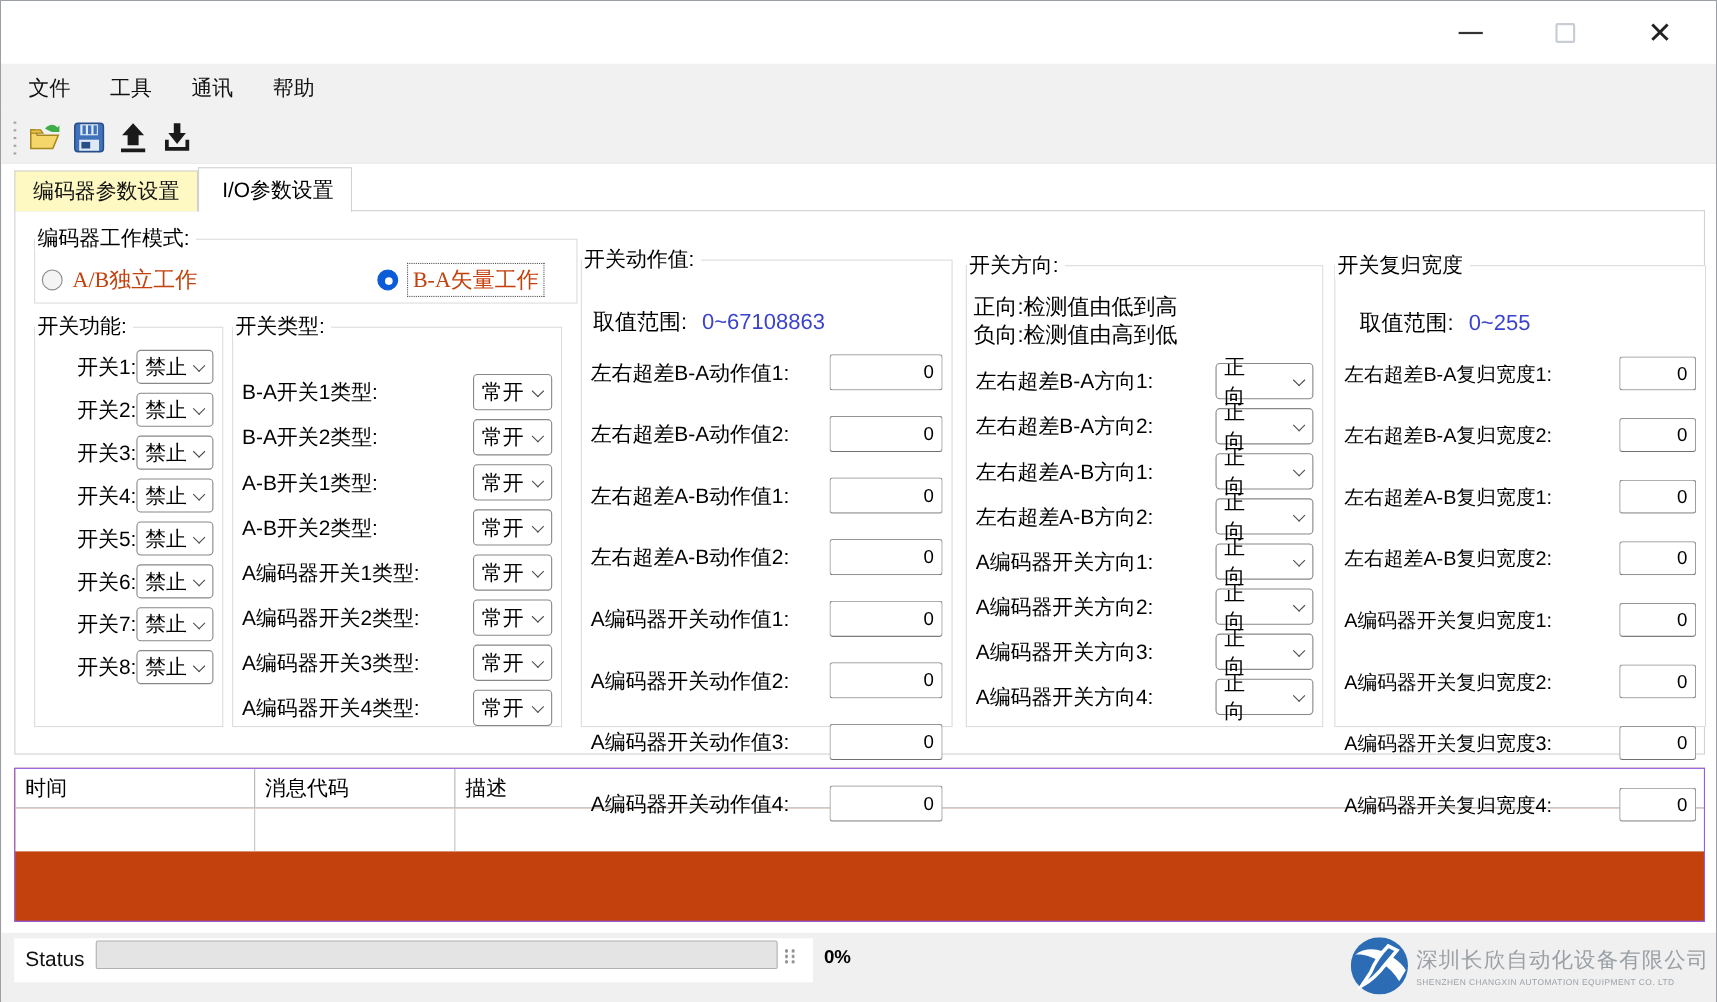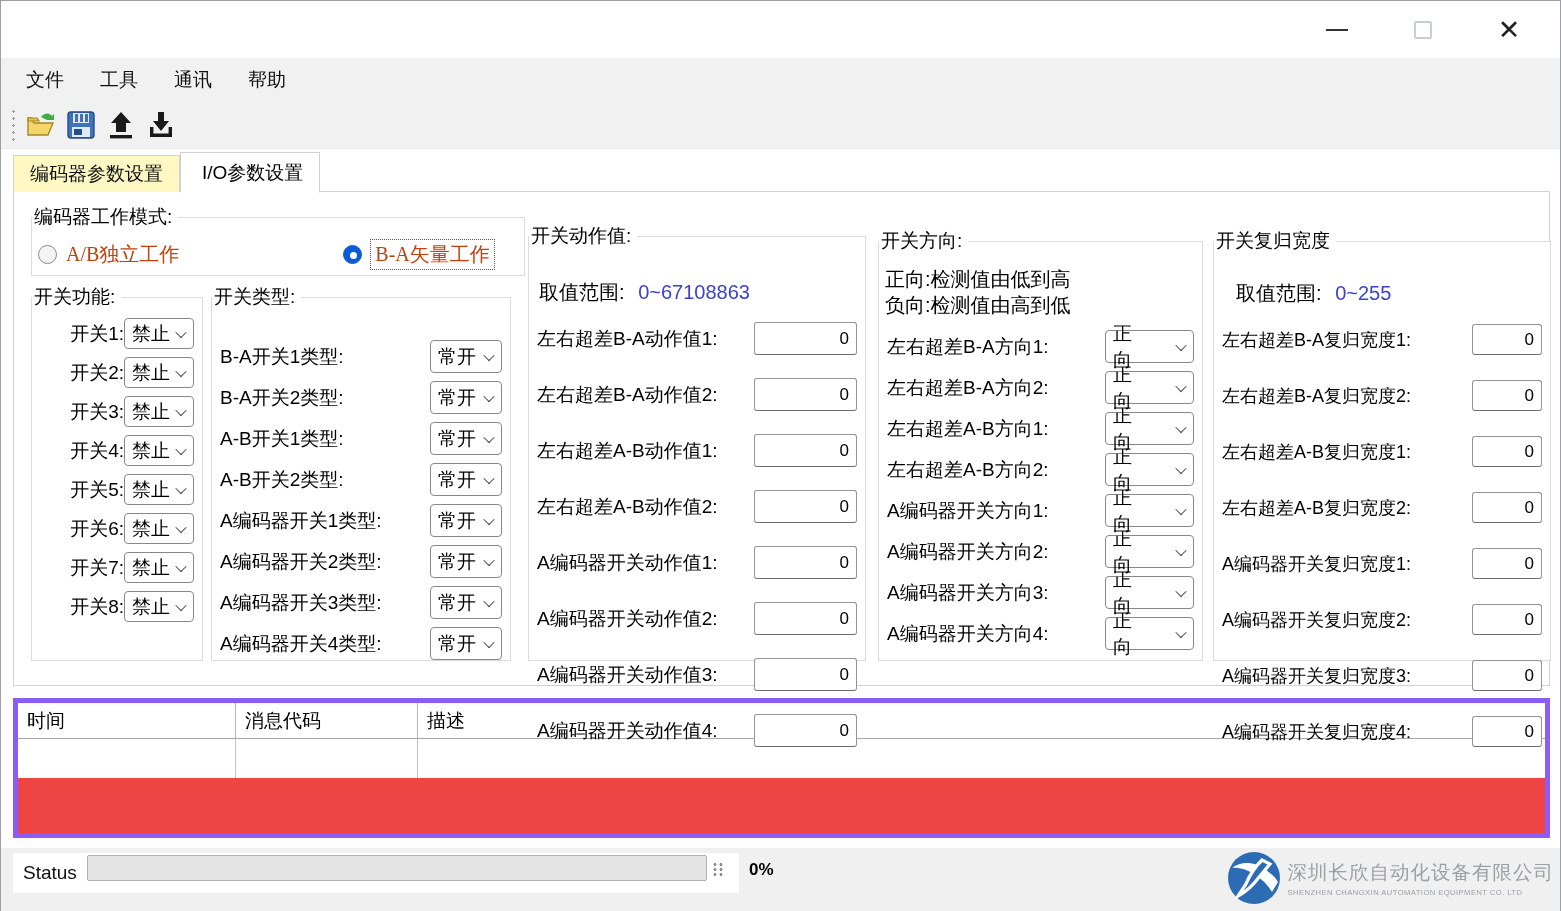--- a/index.html
+++ b/index.html
@@ -90,21 +90,21 @@
     border-radius:4px; padding-left:7px; flex:0 0 auto; }
   .combo-text { font-size:19px; color:#000; }
   .chev { width:8px; height:8px; border-right:1.6px solid #4a4a4a; border-bottom:1.6px solid #4a4a4a;
     transform:rotate(45deg) translate(-1px,-1px); margin-left:auto; margin-right:8px; flex:0 0 auto; }
   .num-input { border:1px solid #949494; border-bottom-color:#6f6f6f; border-radius:3px;
     font-size:17px; text-align:right; padding-right:7px; color:#000; flex:0 0 auto; background:#fff;
     font-family:"Liberation Sans","DejaVu Sans",sans-serif; }
 
   
   .logtable { position:absolute; left:12px; top:697px; width:1537px; height:140px;
-    border:5px solid #8b5cf6; background:#ef4444; }
+    border:1px solid #8b5cf6; background:#c2410c; }
   .lt-header { display:flex; height:36px; background:#ffffff; border-bottom:1px solid #a8a8a8; }
   .lt-hcell { font-size:19px; color:#000; display:flex; align-items:center; padding-left:9px;
     border-right:1px solid #b5b5b5; }
   .lt-row { display:flex; height:39px; background:#ffffff; }
   .lt-cell { border-right:1px solid #c4c4c4; }
   .col-time { width:218px; } .col-code { width:182px; } .col-desc { flex:1; border-right:none; }
 
   
   .statusstrip { position:absolute; left:0; top:847px; width:100%; height:63px; background:#f0f0f0; }
   .status-panel { position:absolute; left:12px; top:5px; width:726px; height:40px; background:#ffffff;

